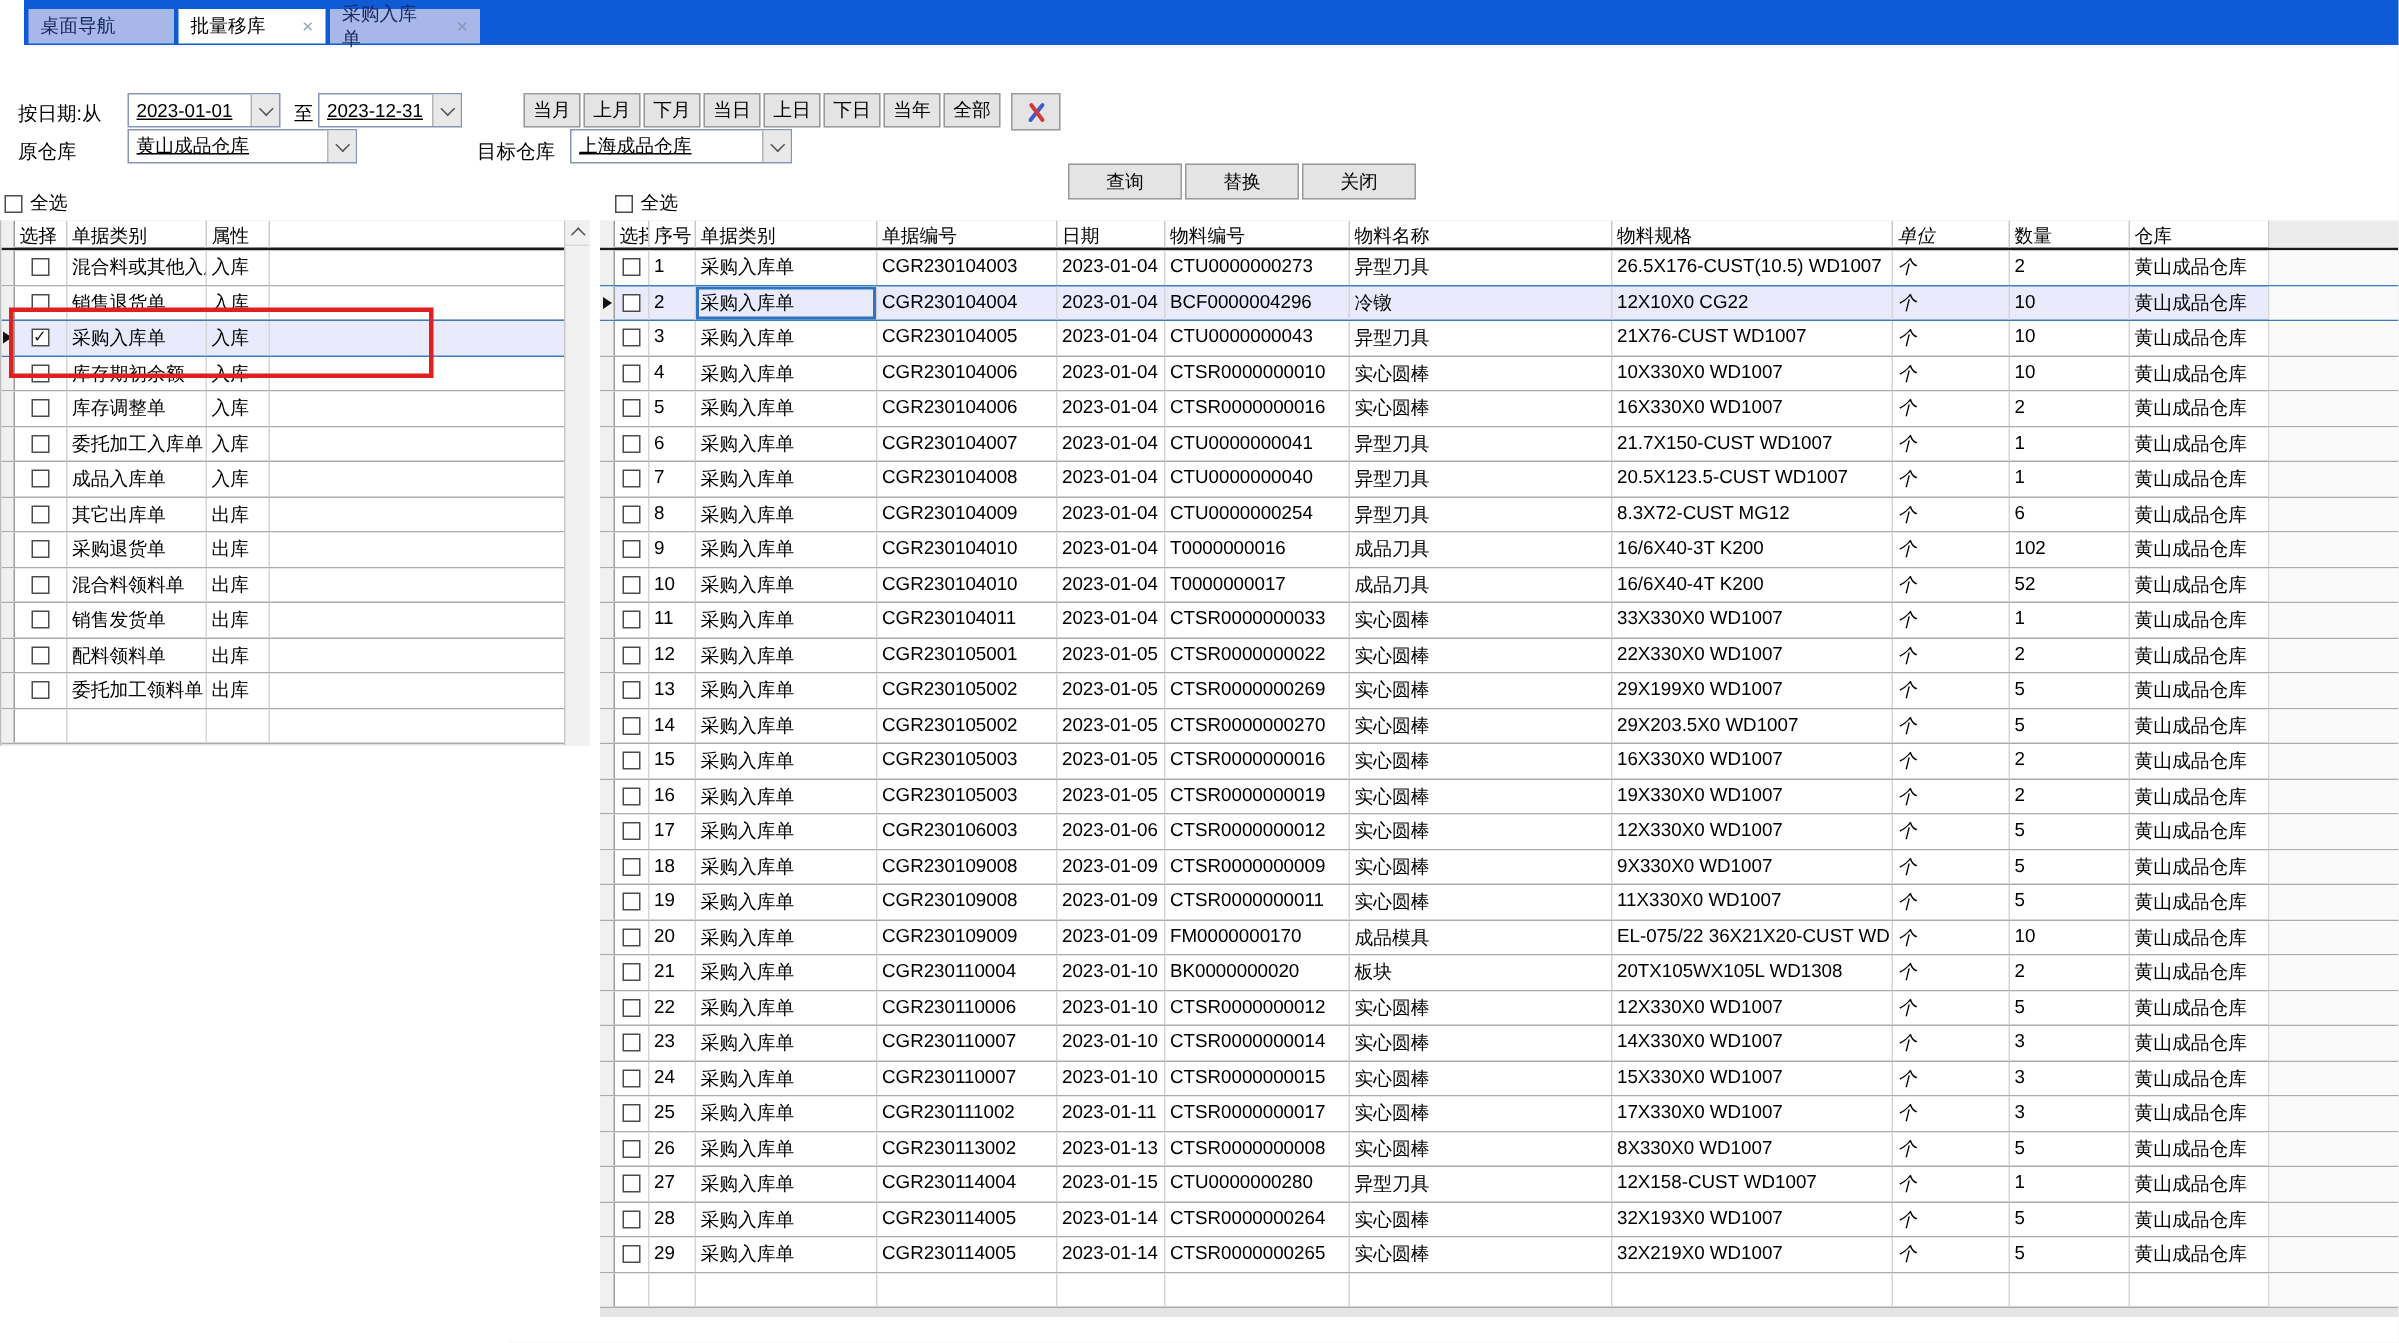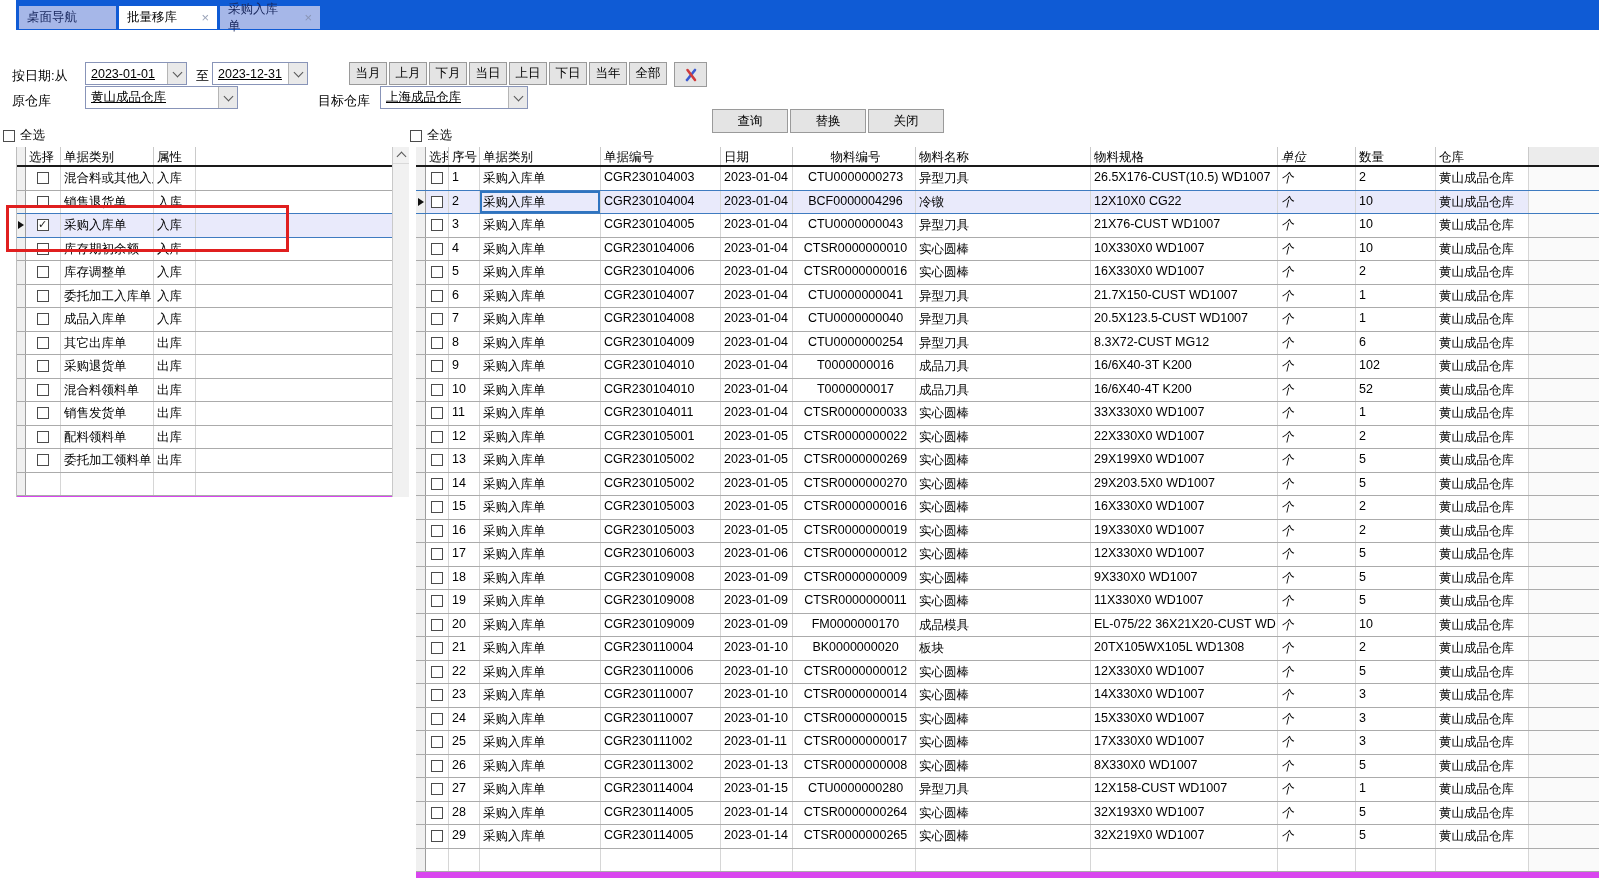--- a/index.html
+++ b/index.html
@@ -33,41 +33,41 @@
   .iconbtn{position:absolute;left:674px;top:62px;width:31px;height:23px;background:#e4e4e4;
         border:1px solid #9a9a9a;display:flex;align-items:center;justify-content:center;}
   .btn{position:absolute;top:109px;width:76px;height:24px;background:#e4e4e4;
        border:1px solid #9a9a9a;font-family:inherit;font-size:12.5px;padding:0;}
   
   .cb{width:12px;height:12px;border:1px solid #4c4c4c;background:#fff;display:inline-block;
       box-sizing:border-box;position:relative;flex:none;}
   .cb.checked::after{content:"✓";position:absolute;left:0px;top:-2px;font-size:11px;color:#1a1a1a;}
   .selall{position:absolute;display:flex;align-items:center;gap:5px;font-size:12.5px;}
   
-  .grid{position:absolute;background:#d946ef;overflow:hidden;box-sizing:border-box;margin-left:16px;}
+  .grid{position:absolute;background:#e5e5e5;overflow:hidden;box-sizing:border-box;}
   .grow{display:flex;height:23.5px;box-sizing:border-box;border-bottom:1px solid #ababab;
         align-items:stretch;background:#fff;}
   .ghead{display:flex;height:20px;box-sizing:border-box;border-bottom:2px solid #1a1a1a;
         background:#fff;font-size:12.5px;}
   .cell{box-sizing:border-box;border-right:1px solid #d6d6d6;padding:3px 0 0 3px;
         white-space:nowrap;overflow:hidden;flex:none;}
   .hcell{box-sizing:border-box;border-right:1px solid #cacaca;padding:2px 0 0 3px;
         white-space:nowrap;overflow:hidden;flex:none;}
   .strip{background:#f0f0f0;border-right:1px solid #9d9d9d;padding:0;display:flex;
         align-items:center;justify-content:center;}
   .marker{visibility:hidden;width:0;height:0;border-left:6px solid #111;
         border-top:4px solid transparent;border-bottom:4px solid transparent;}
   .marker.show{visibility:visible;}
   .cbcell{display:flex;align-items:center;justify-content:center;padding:0;}
   .grow.sel{background:#e9eafb;border-top:1px solid #3e7bc0;border-bottom:1px solid #3e7bc0;
         height:24.5px;margin-top:-1px;position:relative;}
   .cell.focus{box-shadow:inset 0 0 0 2px #2f74c0;}
   
   .c-strip{width:10px;} .c-sel{width:23px;} .c-seq{width:31px;} .c-type{width:121px;}
-  .c-doc{width:120px;} .c-date{width:72px;} .c-code{width:123px;text-align:center;} .c-name{width:175px;}
+  .c-doc{width:120px;} .c-date{width:72px;} .c-code{width:123px;} .c-name{width:175px;}
   .c-spec{width:187px;} .c-unit{width:78px;font-style:italic;} .c-qty{width:80px;} .c-wh{width:93px;}
   .c-fill{flex:1 1 auto;border-right:none;background:#fafafa;}
   .c-sel2{width:54px;padding-left:16px;}
   .qty-total{padding-left:28px;}
   
   .l-strip{width:9px;} .l-sel{width:35px;} .l-type{width:93px;} .l-attr{width:42px;}
   .l-fill{flex:1 1 auto;border-right:none;}
   #leftGrid{border-left:1px solid #bdbdbd;}
   #leftRowsWrap{margin-right:16px;}
   .lscroll{position:absolute;right:0;top:0;bottom:0;width:16px;background:#f1f1f1;

